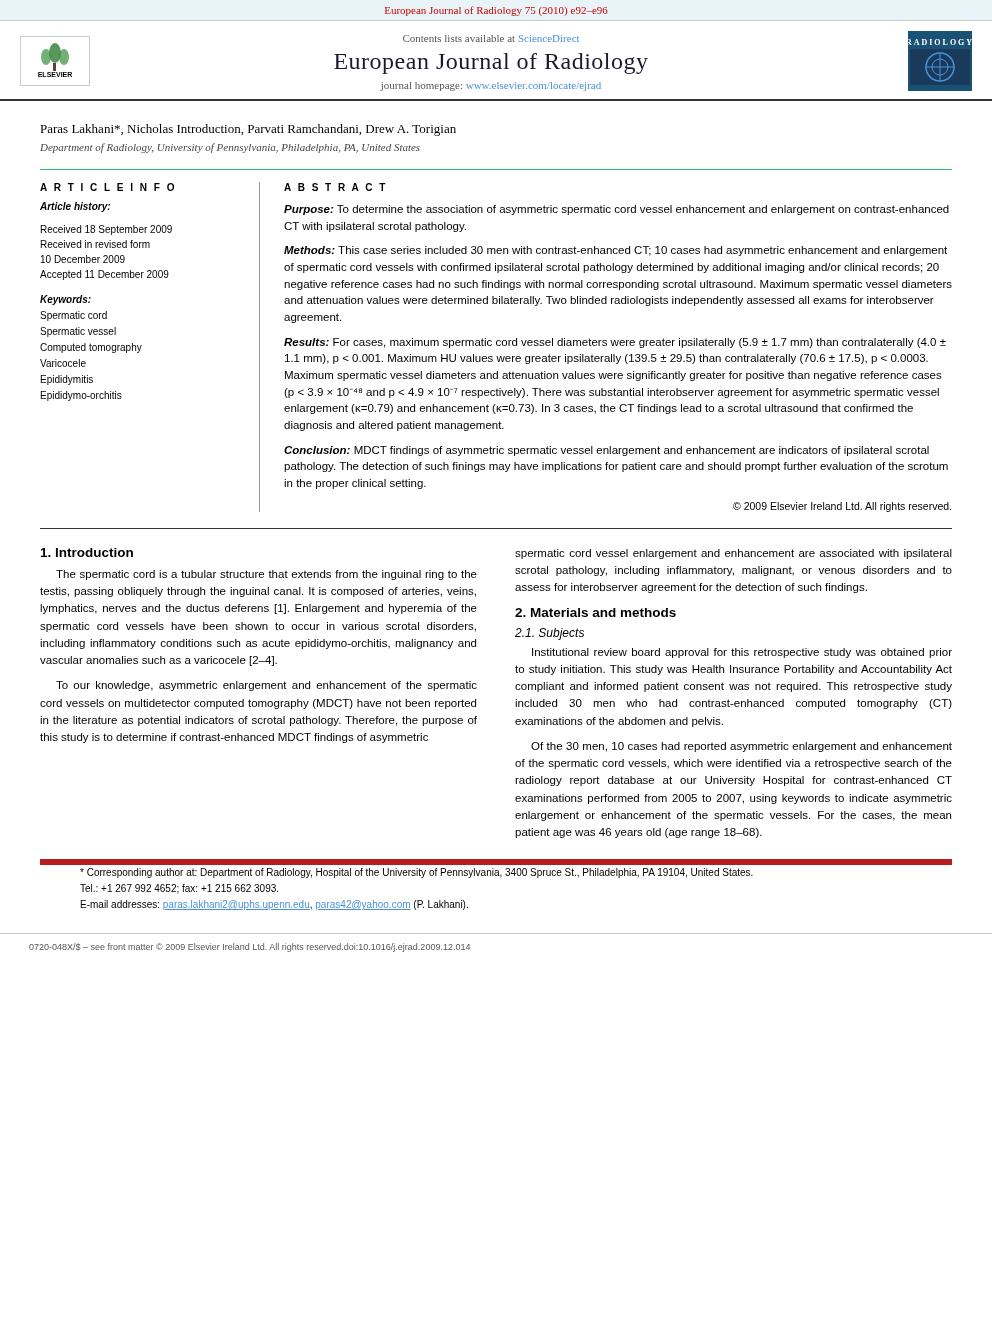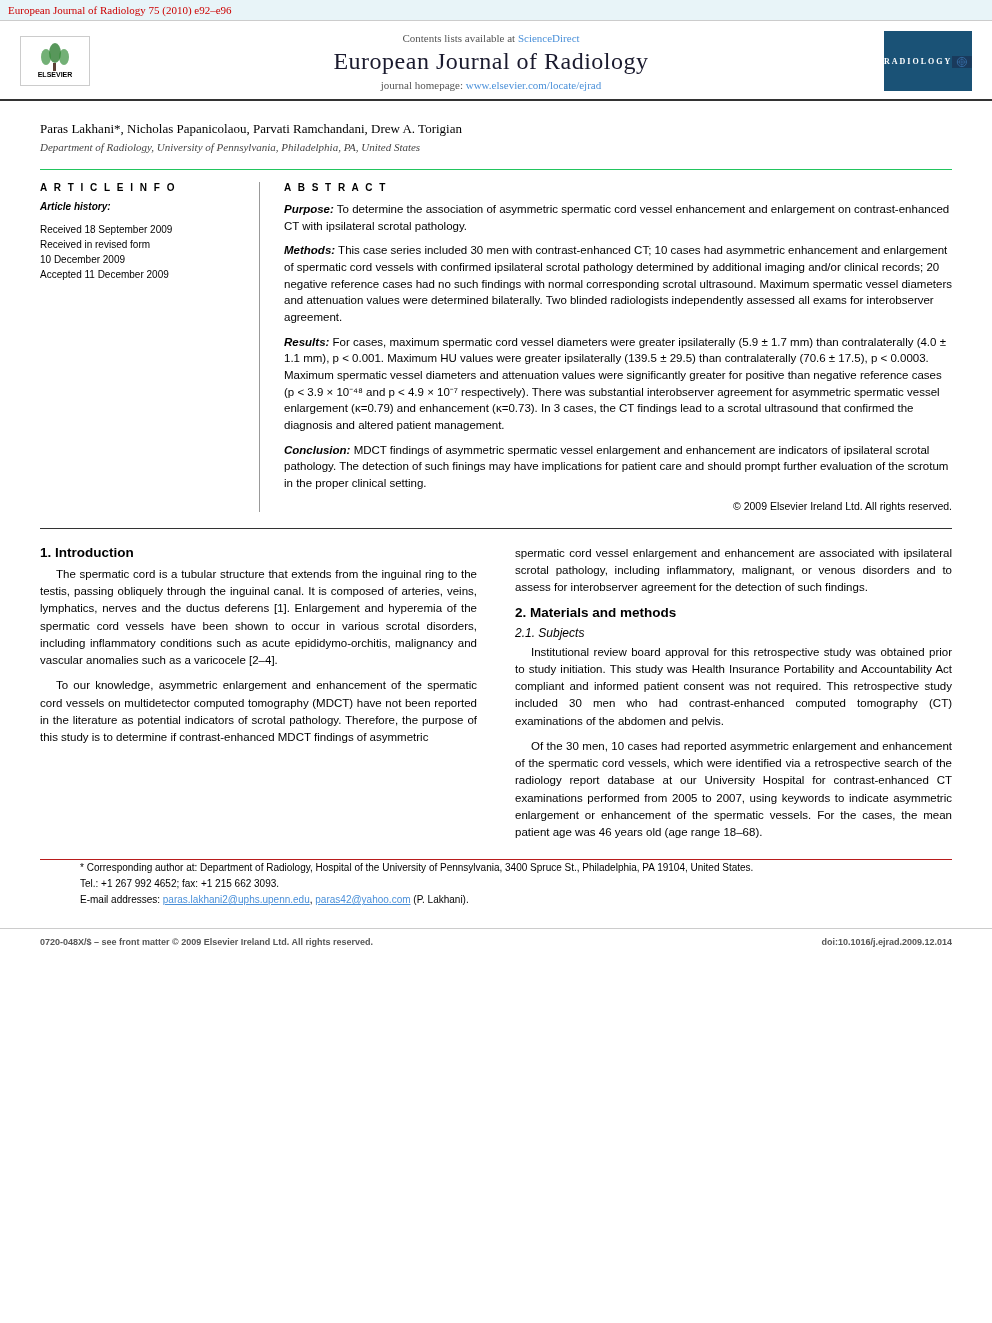--- a/index.html
+++ b/index.html
@@ -13,21 +13,21 @@
       width: 992px;
       min-height: 1323px;
       background: #fff;
       margin: 0 auto;
       position: relative;
       padding: 0;
     }
     
     .top-bar {
       background: #e8f4f8;
-      text-align: left;
+      text-align: center;
       padding: 4px 8px;
       font-size: 11px;
       color: #c00;
       border-bottom: 1px solid #ccc;
     }
     
     .header-section {
       border-bottom: 2px solid #333;
       padding: 10px 20px 8px 20px;
       display: flex;
@@ -77,32 +77,32 @@
       border: 1px solid #ccc;
       display: flex;
       flex-direction: column;
       align-items: center;
       justify-content: center;
       font-size: 7px;
       color: #666;
     }
     
     .radiology-logo {
-      width: 88px;
+      width: 64px;
       height: 60px;
       background: #1a5276;
       display: flex;
       align-items: center;
       justify-content: center;
       color: #fff;
       font-size: 9px;
       font-weight: bold;
       text-align: center;
       letter-spacing: 1px;
-      flex-direction: row;
+      flex-direction: column;
     }
     
     .article-content {
       padding: 20px 40px 20px 40px;
     }
     
     .article-title {
       font-size: 21px;
       font-weight: bold;
       line-height: 1.3;
@@ -231,35 +231,33 @@
       margin-bottom: 8px;
       font-family: Arial, sans-serif;
       text-align: justify;
     }
     .body-para .indent {
       display: inline-block;
       width: 16px;
     }
     
     .page-footer {
-      padding: 8px 40px;
+      padding: 8px 29px;
       font-size: 9px;
       color: #555;
       font-family: Arial, sans-serif;
       border-top: 1px solid #ccc;
       display: flex;
-      justify-content: space-between;
-      font-weight: bold;
     }
     .footnote-section {
       padding: 0 40px;
       font-size: 10px;
       color: #000;
       font-family: Arial, sans-serif;
-      border-top: 1px solid #b91c1c;
+      border-top: 6px solid #b91c1c;
       margin-top: 10px;
     }
     .footnote-line {
       font-size: 10px;
       line-height: 1.6;
     }
   </style>
 </head>
 <body>
 
@@ -304,37 +302,46 @@
           <line x1="16" y1="18" x2="44" y2="18" stroke="#4a90d9" stroke-width="1"></line>
           <line x1="30" y1="4" x2="30" y2="32" stroke="#4a90d9" stroke-width="1"></line>
         </svg>
       </div>
     </div>
   </div>
 
   <div class="article-content">
 
 
-    <div class="article-authors">Paras Lakhani*, Nicholas Papanicolaou, Parvati Ramchandani, Drew A. Torigian</div>
+    <div class="article-authors">Paras Lakhani*, Nicholas Introduction, Parvati Ramchandani, Drew A. Torigian</div>
 
     <div class="article-affiliation">Department of Radiology, University of Pennsylvania, Philadelphia, PA, United States</div>
 
     <div class="two-col">
 
       <div class="col-left">
         <div class="section-label">A R T I C L E   I N F O</div>
 
         <div class="article-info-group">
           <div class="info-label">Article history:</div>
           <div class="info-line">Received 18 September 2009</div>
           <div class="info-line">Received in revised form</div>
           <div class="info-line">10 December 2009</div>
           <div class="info-line">Accepted 11 December 2009</div>
         </div>
 
+        <div class="article-info-group">
+          <div class="keywords-label">Keywords:</div>
+          <div class="keyword-item">Spermatic cord</div>
+          <div class="keyword-item">Spermatic vessel</div>
+          <div class="keyword-item">Computed tomography</div>
+          <div class="keyword-item">Varicocele</div>
+          <div class="keyword-item">Epididymitis</div>
+          <div class="keyword-item">Epididymo-orchitis</div>
+        </div>
       </div>
 
       <div class="col-right">
         <div class="section-label">A B S T R A C T</div>
 
         <div class="abstract-para">
           <span class="para-label">Purpose:</span>
           <span>To determine the association of asymmetric spermatic cord vessel enhancement and enlargement on contrast-enhanced CT with ipsilateral scrotal pathology.</span>
         </div>
 

